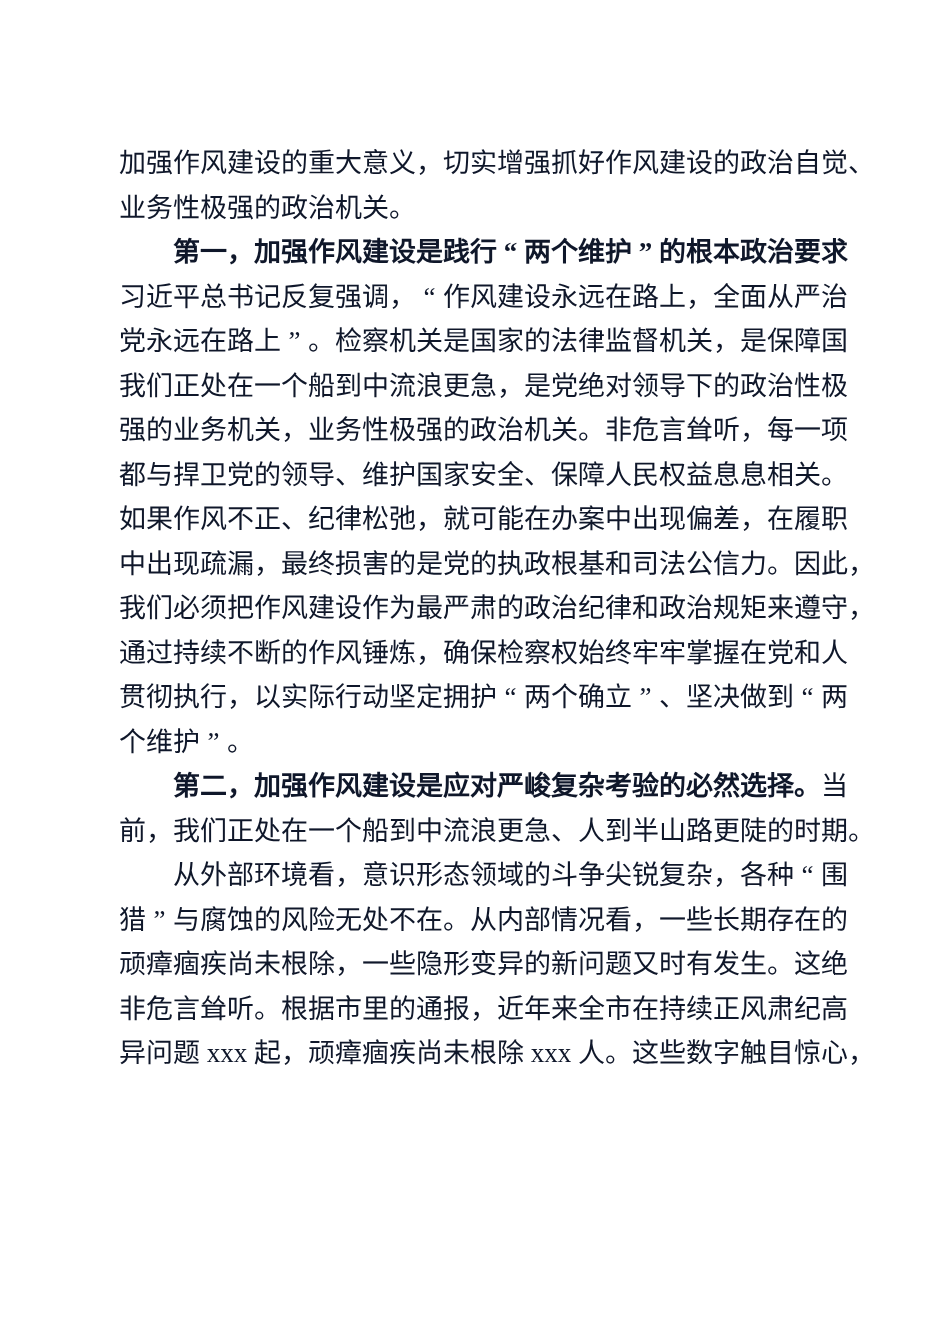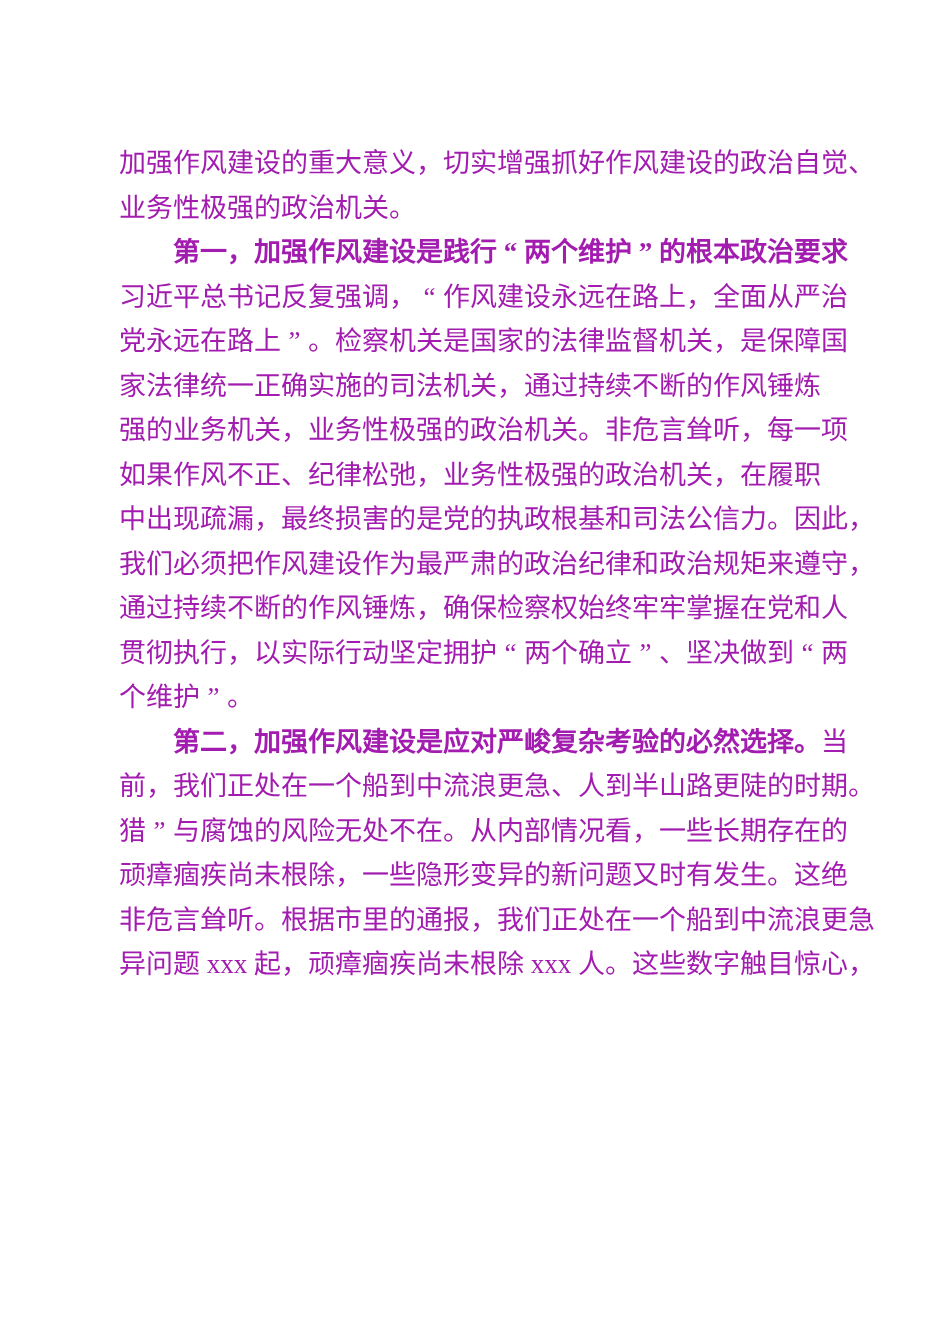--- a/index.html
+++ b/index.html
@@ -19,21 +19,21 @@
     position: absolute;
     left: 119px;
     top: 141px;
     width: 729px;
   }
   .line {
     white-space: nowrap;
     height: 44.5px;
     line-height: 44.5px;
     font-size: 27px;
-    color: #a21caf;
+    color: #0f172a;
     letter-spacing: 0;
     overflow: visible; 
   }
   .line.indent {
     text-indent: 54px; 
     font-family: Liberation Serif, serif;
   }
   .run.bold {
     font-weight: 700;
   }
@@ -48,28 +48,30 @@
 </head>
 <body>
 
 <div class="page">
   <div class="doc" style="color: rgb(26, 26, 26);">
       <div class="line"><span class="run">加强作风建设的重大意义，切实增强抓好作风建设的政治自觉、</span></div>
       <div class="line"><span class="run">业务性极强的政治机关。</span></div>
       <div class="line indent"><span class="run bold">第一，加强作风建设是践行<span class="fw-quote">“</span>两个维护<span class="fw-quote">”</span>的根本政治要求</span></div>
       <div class="line"><span class="run">习近平总书记反复强调，<span class="fw-quote">“</span>作风建设永远在路上，全面从严治</span></div>
       <div class="line"><span class="run">党永远在路上<span class="fw-quote">”</span>。检察机关是国家的法律监督机关，是保障国</span></div>
-      <div class="line"><span class="run">家法律统一正确实施的司法机关，通过持续不断的作风锤炼</span></div>
+      <div class="line"><span class="run">我们正处在一个船到中流浪更急，是党绝对领导下的政治性极</span></div>
       <div class="line"><span class="run">强的业务机关，业务性极强的政治机关。非危言耸听，每一项</span></div>
-      <div class="line"><span class="run">如果作风不正、纪律松弛，业务性极强的政治机关，在履职</span></div>
+      <div class="line"><span class="run">都与捍卫党的领导、维护国家安全、保障人民权益息息相关。</span></div>
+      <div class="line"><span class="run">如果作风不正、纪律松弛，就可能在办案中出现偏差，在履职</span></div>
       <div class="line"><span class="run">中出现疏漏，最终损害的是党的执政根基和司法公信力。因此，</span></div>
       <div class="line"><span class="run">我们必须把作风建设作为最严肃的政治纪律和政治规矩来遵守，</span></div>
       <div class="line"><span class="run">通过持续不断的作风锤炼，确保检察权始终牢牢掌握在党和人</span></div>
       <div class="line"><span class="run">贯彻执行，以实际行动坚定拥护<span class="fw-quote">“</span>两个确立<span class="fw-quote">”</span>、坚决做到<span class="fw-quote">“</span>两</span></div>
       <div class="line"><span class="run">个维护<span class="fw-quote">”</span>。</span></div>
       <div class="line indent"><span class="run bold">第二，加强作风建设是应对严峻复杂考验的必然选择。</span><span class="run">当</span></div>
       <div class="line"><span class="run">前，我们正处在一个船到中流浪更急、人到半山路更陡的时期。</span></div>
+      <div class="line indent"><span class="run">从外部环境看，意识形态领域的斗争尖锐复杂，各种<span class="fw-quote">“</span>围</span></div>
       <div class="line"><span class="run">猎<span class="fw-quote">”</span>与腐蚀的风险无处不在。从内部情况看，一些长期存在的</span></div>
       <div class="line"><span class="run">顽瘴痼疾尚未根除，一些隐形变异的新问题又时有发生。这绝</span></div>
-      <div class="line"><span class="run">非危言耸听。根据市里的通报，我们正处在一个船到中流浪更急</span></div>
+      <div class="line"><span class="run">非危言耸听。根据市里的通报，近年来全市在持续正风肃纪高</span></div>
       <div class="line"><span class="run">异问题 xxx 起，顽瘴痼疾尚未根除 xxx 人。这些数字触目惊心，</span></div>
     </div>
 </div>
 
 </body></html>

